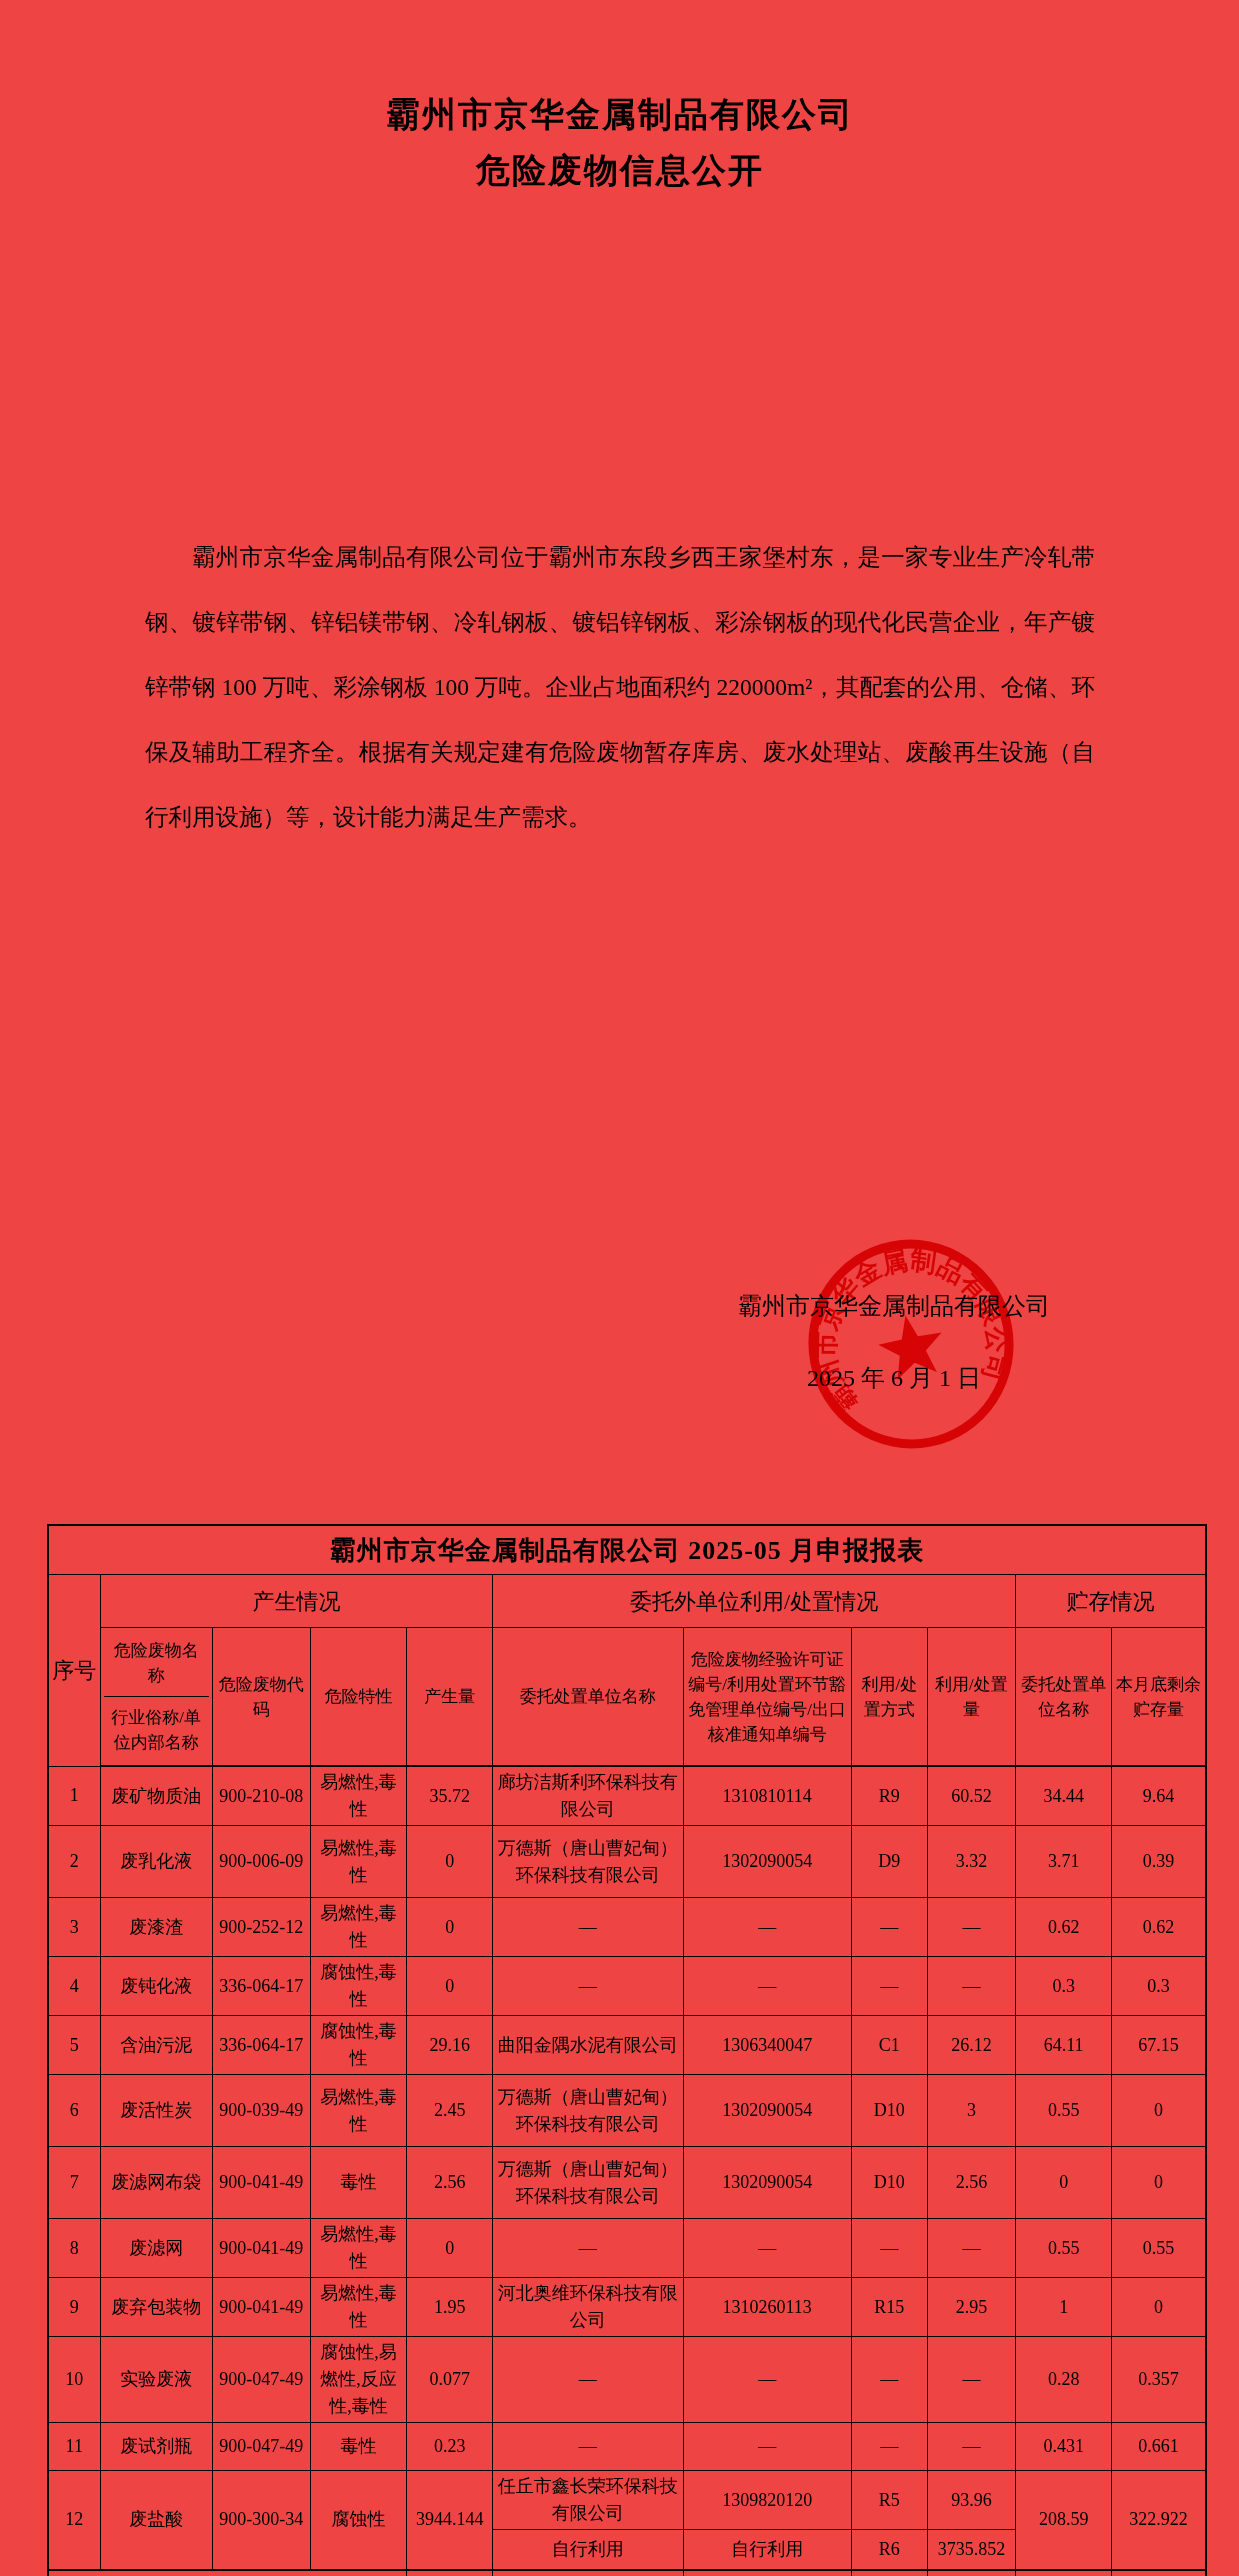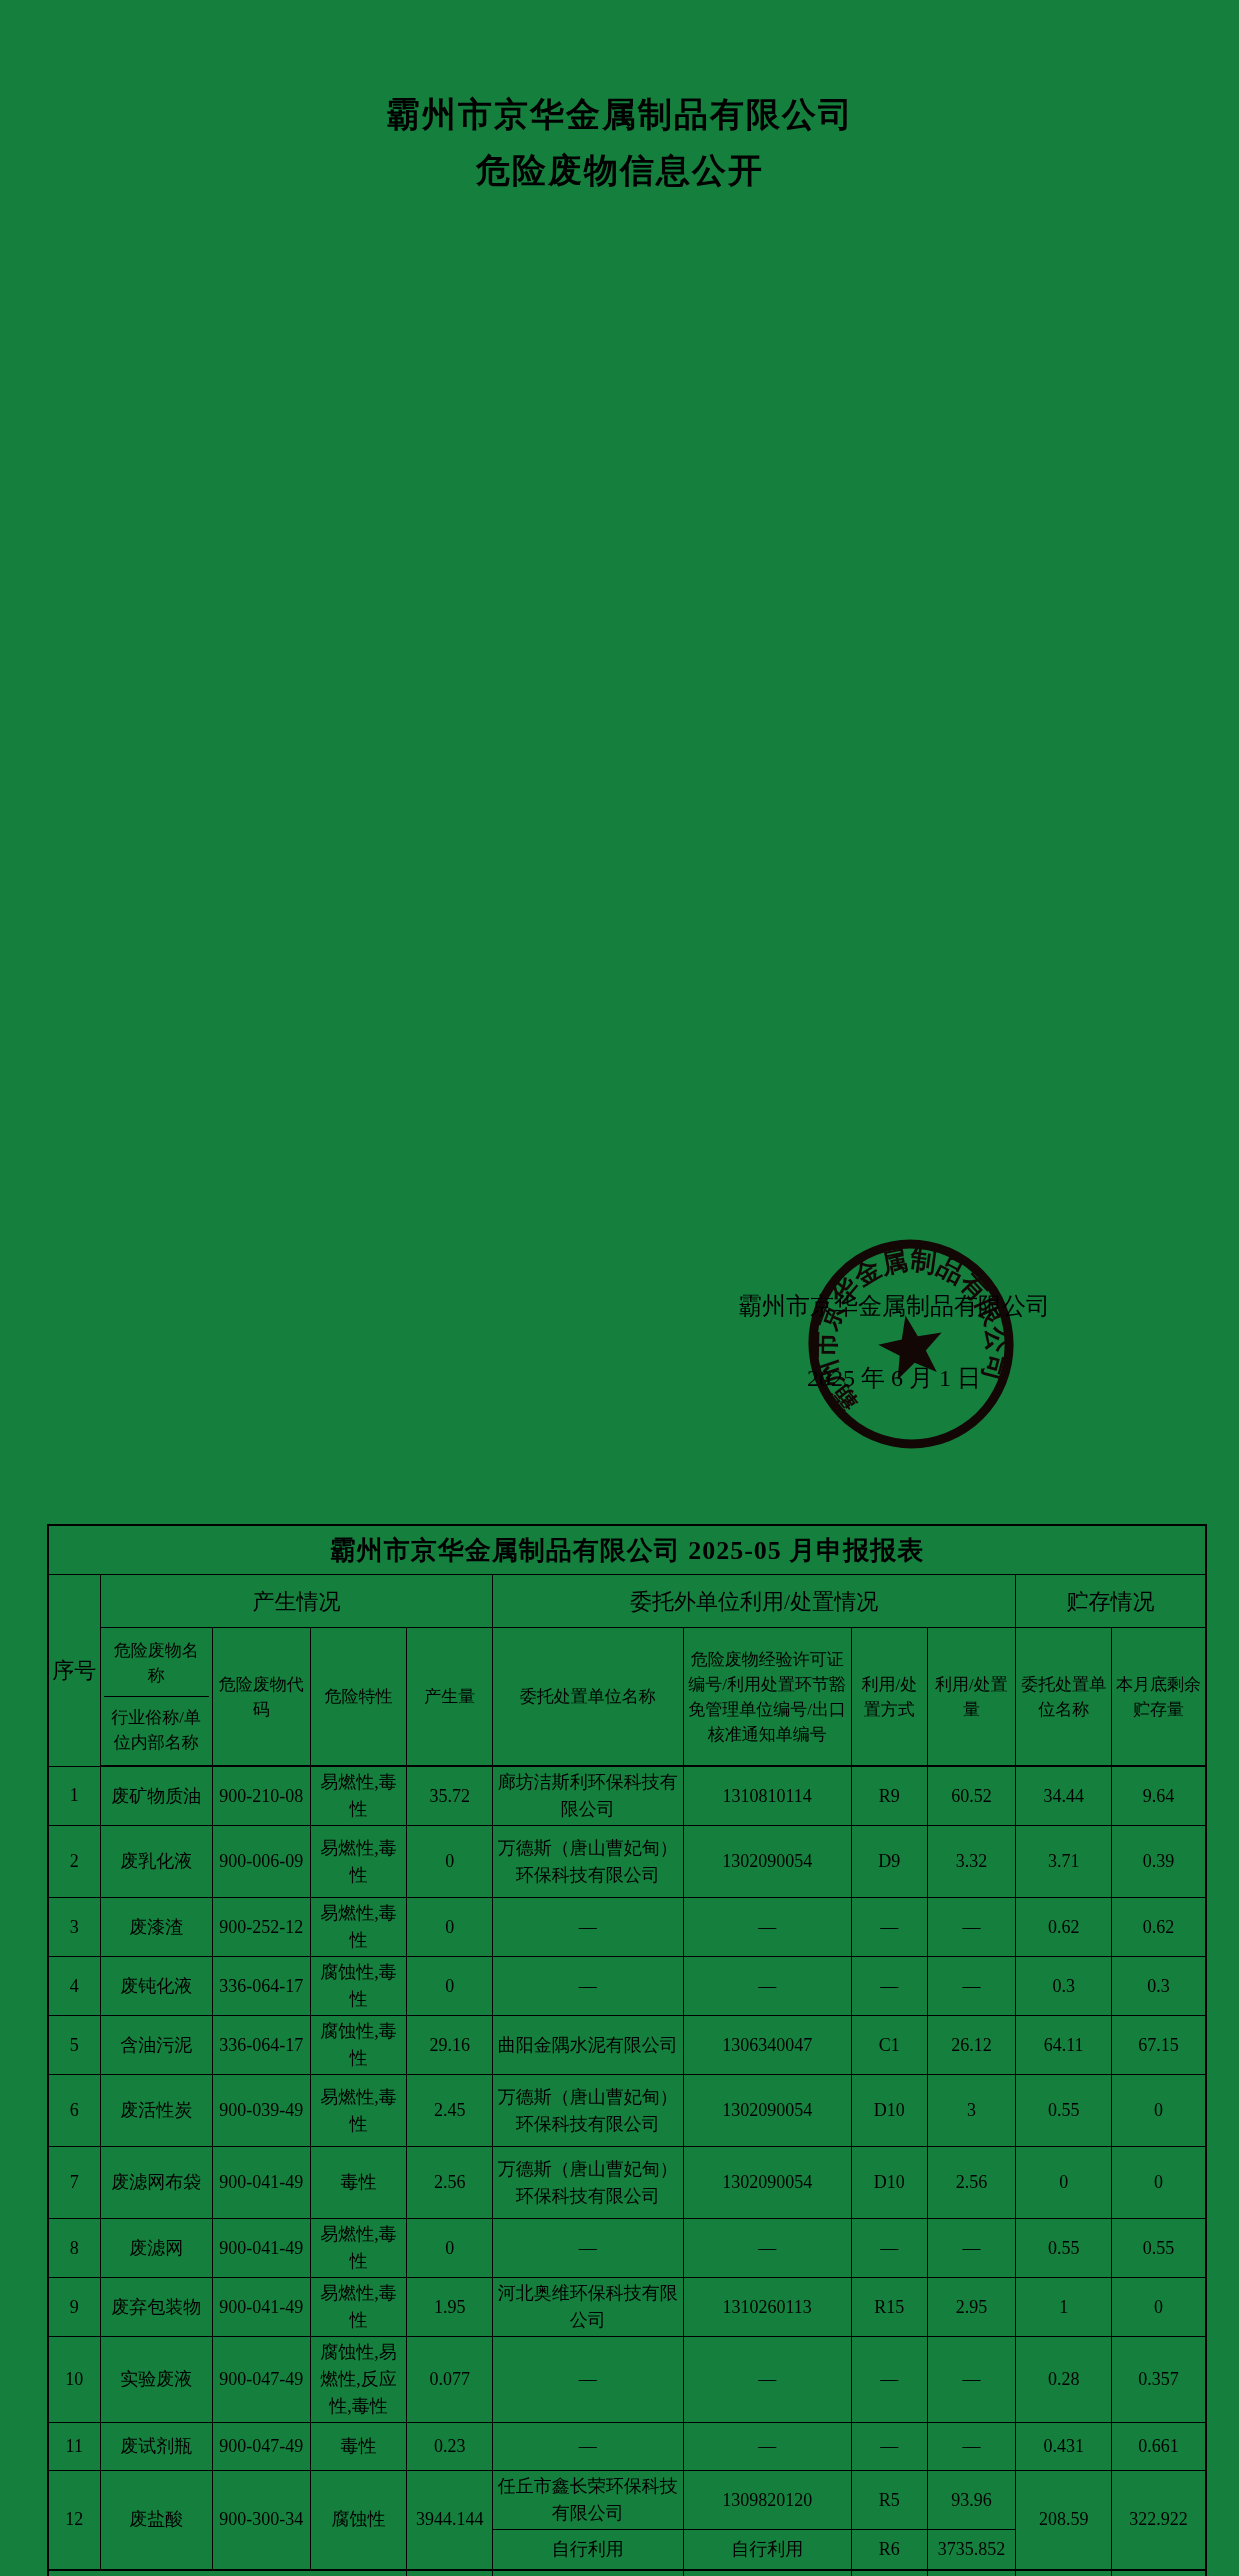--- a/index.html
+++ b/index.html
@@ -1,20 +1,20 @@
 <!DOCTYPE html>
 <html><head>
 <meta charset="utf-8">
 <style>
   html,body{margin:0;padding:0;background:#888;}
   .page{
     position:relative;
     width:1240px;height:2576px;
     margin:0 auto;
-    background:#15803d;
+    background:#ef4444;
     color:#000;
     font-family:"Liberation Serif","DejaVu Serif",serif;
     overflow:hidden;
   }
   .doc-title{
     position:absolute;left:0;width:100%;
     text-align:center;font-size:34px;font-weight:bold;
     letter-spacing:2px;
   }
   .doc-title.l1{top:92px;}
@@ -58,20 +58,21 @@
   td.lic-cell{line-height:24px;margin-left:8px;}
 </style>
 </head>
 <body>
 
 <div class="page">
 
   <div class="doc-title l1">霸州市京华金属制品有限公司</div>
   <div class="doc-title l2">危险废物信息公开</div>
 
+  <div class="para p2">霸州市京华金属制品有限公司位于霸州市东段乡西王家堡村东，是一家专业生产冷轧带钢、镀锌带钢、锌铝镁带钢、冷轧钢板、镀铝锌钢板、彩涂钢板的现代化民营企业，年产镀锌带钢 100 万吨、彩涂钢板 100 万吨。企业占地面积约 220000m²，其配套的公用、仓储、环保及辅助工程齐全。根据有关规定建有危险废物暂存库房、废水处理站、废酸再生设施（自行利用设施）等，设计能力满足生产需求。</div>
 
   <div class="signature">
     <div class="sig-company">霸州市京华金属制品有限公司</div>
     <div class="sig-date">2025 年 6 月 1 日</div>
   </div>
 
   <svg class="seal" viewBox="0 0 216 220" aria-hidden="true">
     <g transform="rotate(-11 108 110)">
       <ellipse id="seal-ring" cx="108" cy="110" rx="98" ry="100" fill="none" stroke="#e60e14" stroke-width="9"></ellipse>
       <polygon id="seal-star" fill="#e60e14" points="108,81 116.2,103.7 140.3,104.5 121.3,119.3 128,142.5 108,129 88,142.5 94.7,119.3 75.7,104.5 99.8,103.7"></polygon>

